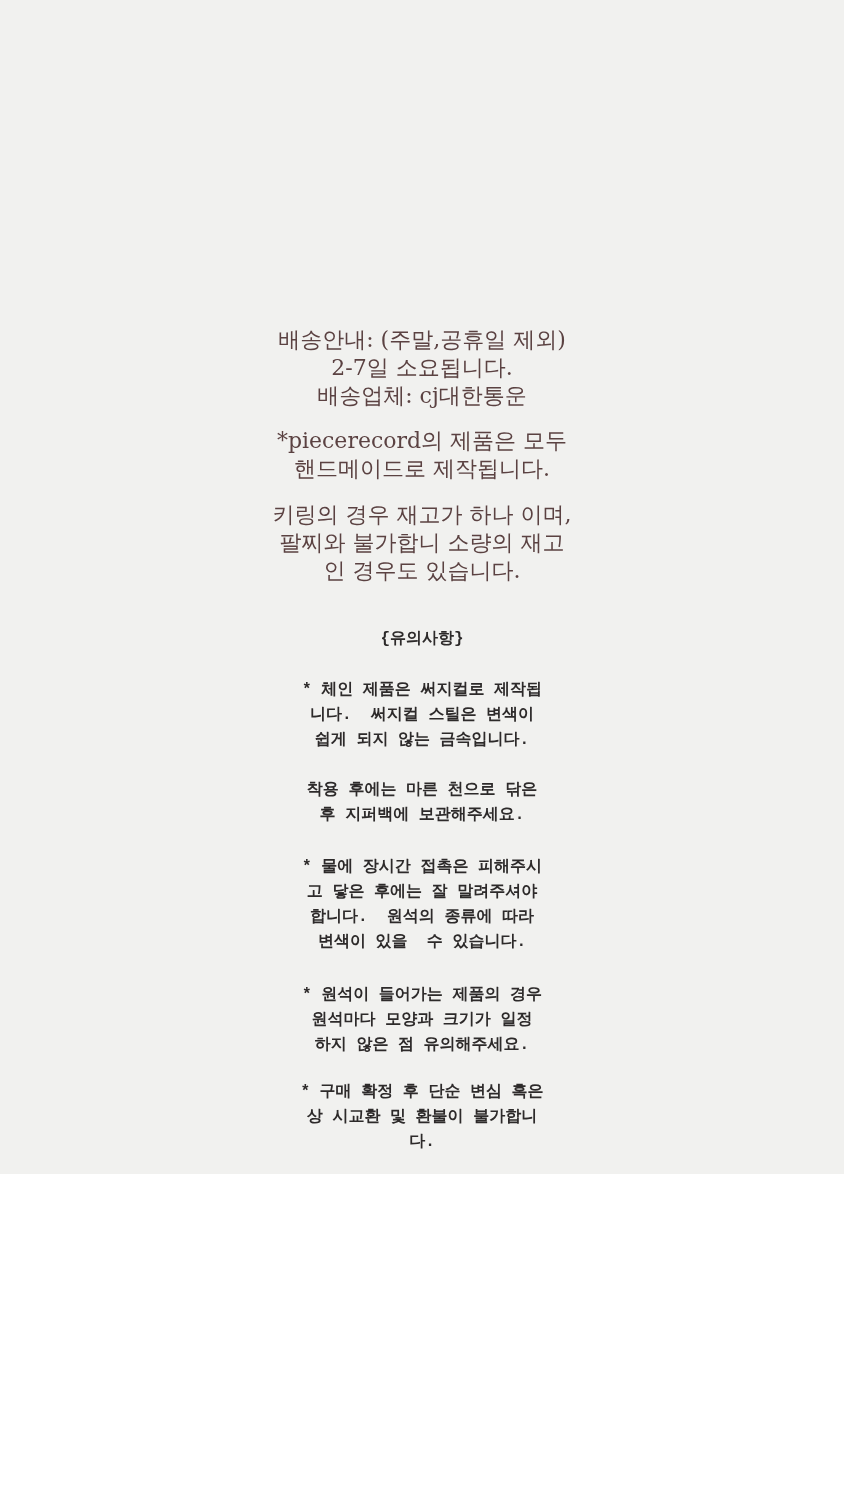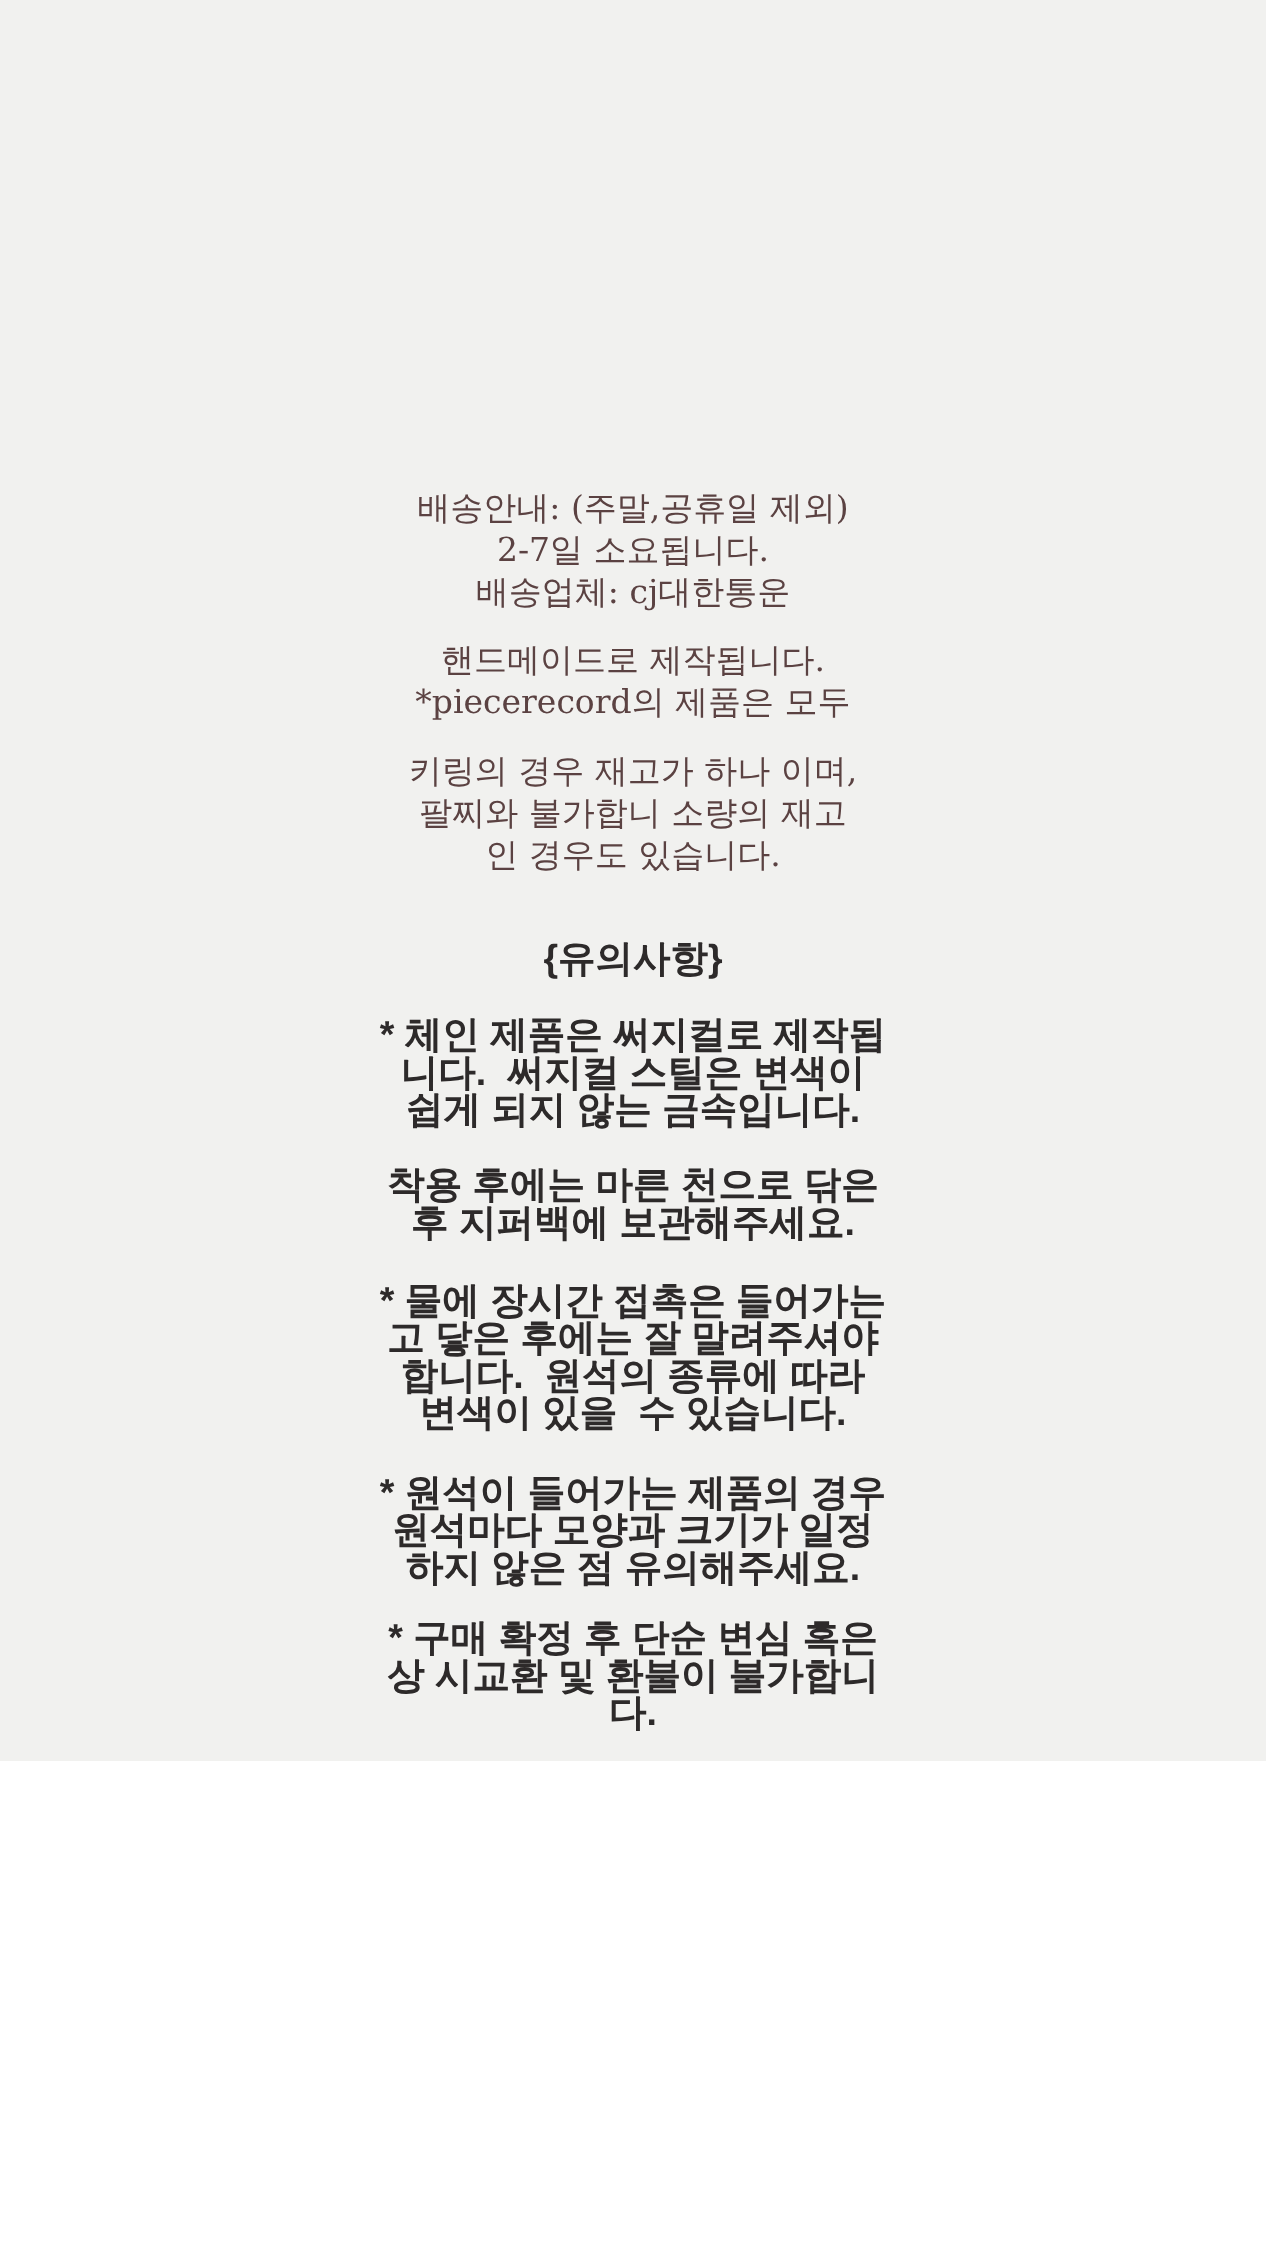--- a/index.html
+++ b/index.html
@@ -25,22 +25,22 @@
     line-height: 28px;
     color: var(--serif, #5b4242);
   }
   .serif-block p { margin: 0; }
   .p-shipping  { margin-bottom: 17px !important; }
   .p-handmade  { margin-bottom: 18px !important; }
   .p-stock     { margin-bottom: 0 !important; }
   
   .gothic-block {
     margin-top: 42px;
-    font-family: Liberation Sans, sans-serif;
-    font-size: 25px;
+    font-family: Liberation Mono, monospace;
+    font-size: 16px;
     line-height: 25px;
     font-weight: bold;
     color: var(--gothic, #2d2a2a);
   }
   .gothic-block p { margin: 0; }
   .p-title     { margin-bottom: 26px !important; font-weight: bold; }
   .p-chain     { margin-bottom: 25px !important; }
   .p-care      { margin-bottom: 27px !important; }
   .p-water     { margin-bottom: 28px !important; }
   .p-gemstone  { margin-bottom: 22px !important; }
@@ -56,43 +56,43 @@
 <div class="page">
   <div class="content">
 
     <div class="serif-block">
       <p class="p-shipping">
         <span class="line">배송안내: (주말,공휴일 제외)</span>
         <span class="line">2-7일 소요됩니다.</span>
         <span class="line">배송업체: cj대한통운</span>
       </p>
       <p class="p-handmade">
+        <span class="line">*piecerecord의 제품은 모두</span>
         <span class="line">핸드메이드로 제작됩니다.</span>
-        <span class="line">*piecerecord의 제품은 모두</span>
       </p>
       <p class="p-stock">
         <span class="line">키링의 경우 재고가 하나 이며,</span>
         <span class="line">팔찌와 불가합니 소량의 재고</span>
         <span class="line">인 경우도 있습니다.</span>
       </p>
     </div>
 
     <div class="gothic-block">
       <p class="p-title">{유의사항}</p>
       <p class="p-chain">
         <span class="line">* 체인 제품은 써지컬로 제작됩</span>
         <span class="line">니다.  써지컬 스틸은 변색이</span>
         <span class="line">쉽게 되지 않는 금속입니다.</span>
       </p>
       <p class="p-care">
         <span class="line">착용 후에는 마른 천으로 닦은</span>
         <span class="line">후 지퍼백에 보관해주세요.</span>
       </p>
       <p class="p-water">
-        <span class="line">* 물에 장시간 접촉은 들어가는</span>
+        <span class="line">* 물에 장시간 접촉은 피해주시</span>
         <span class="line">고 닿은 후에는 잘 말려주셔야</span>
         <span class="line">합니다.  원석의 종류에 따라</span>
         <span class="line">변색이 있을  수 있습니다.</span>
       </p>
       <p class="p-gemstone">
         <span class="line">* 원석이 들어가는 제품의 경우</span>
         <span class="line">원석마다 모양과 크기가 일정</span>
         <span class="line">하지 않은 점 유의해주세요.</span>
       </p>
       <p class="p-refund">

